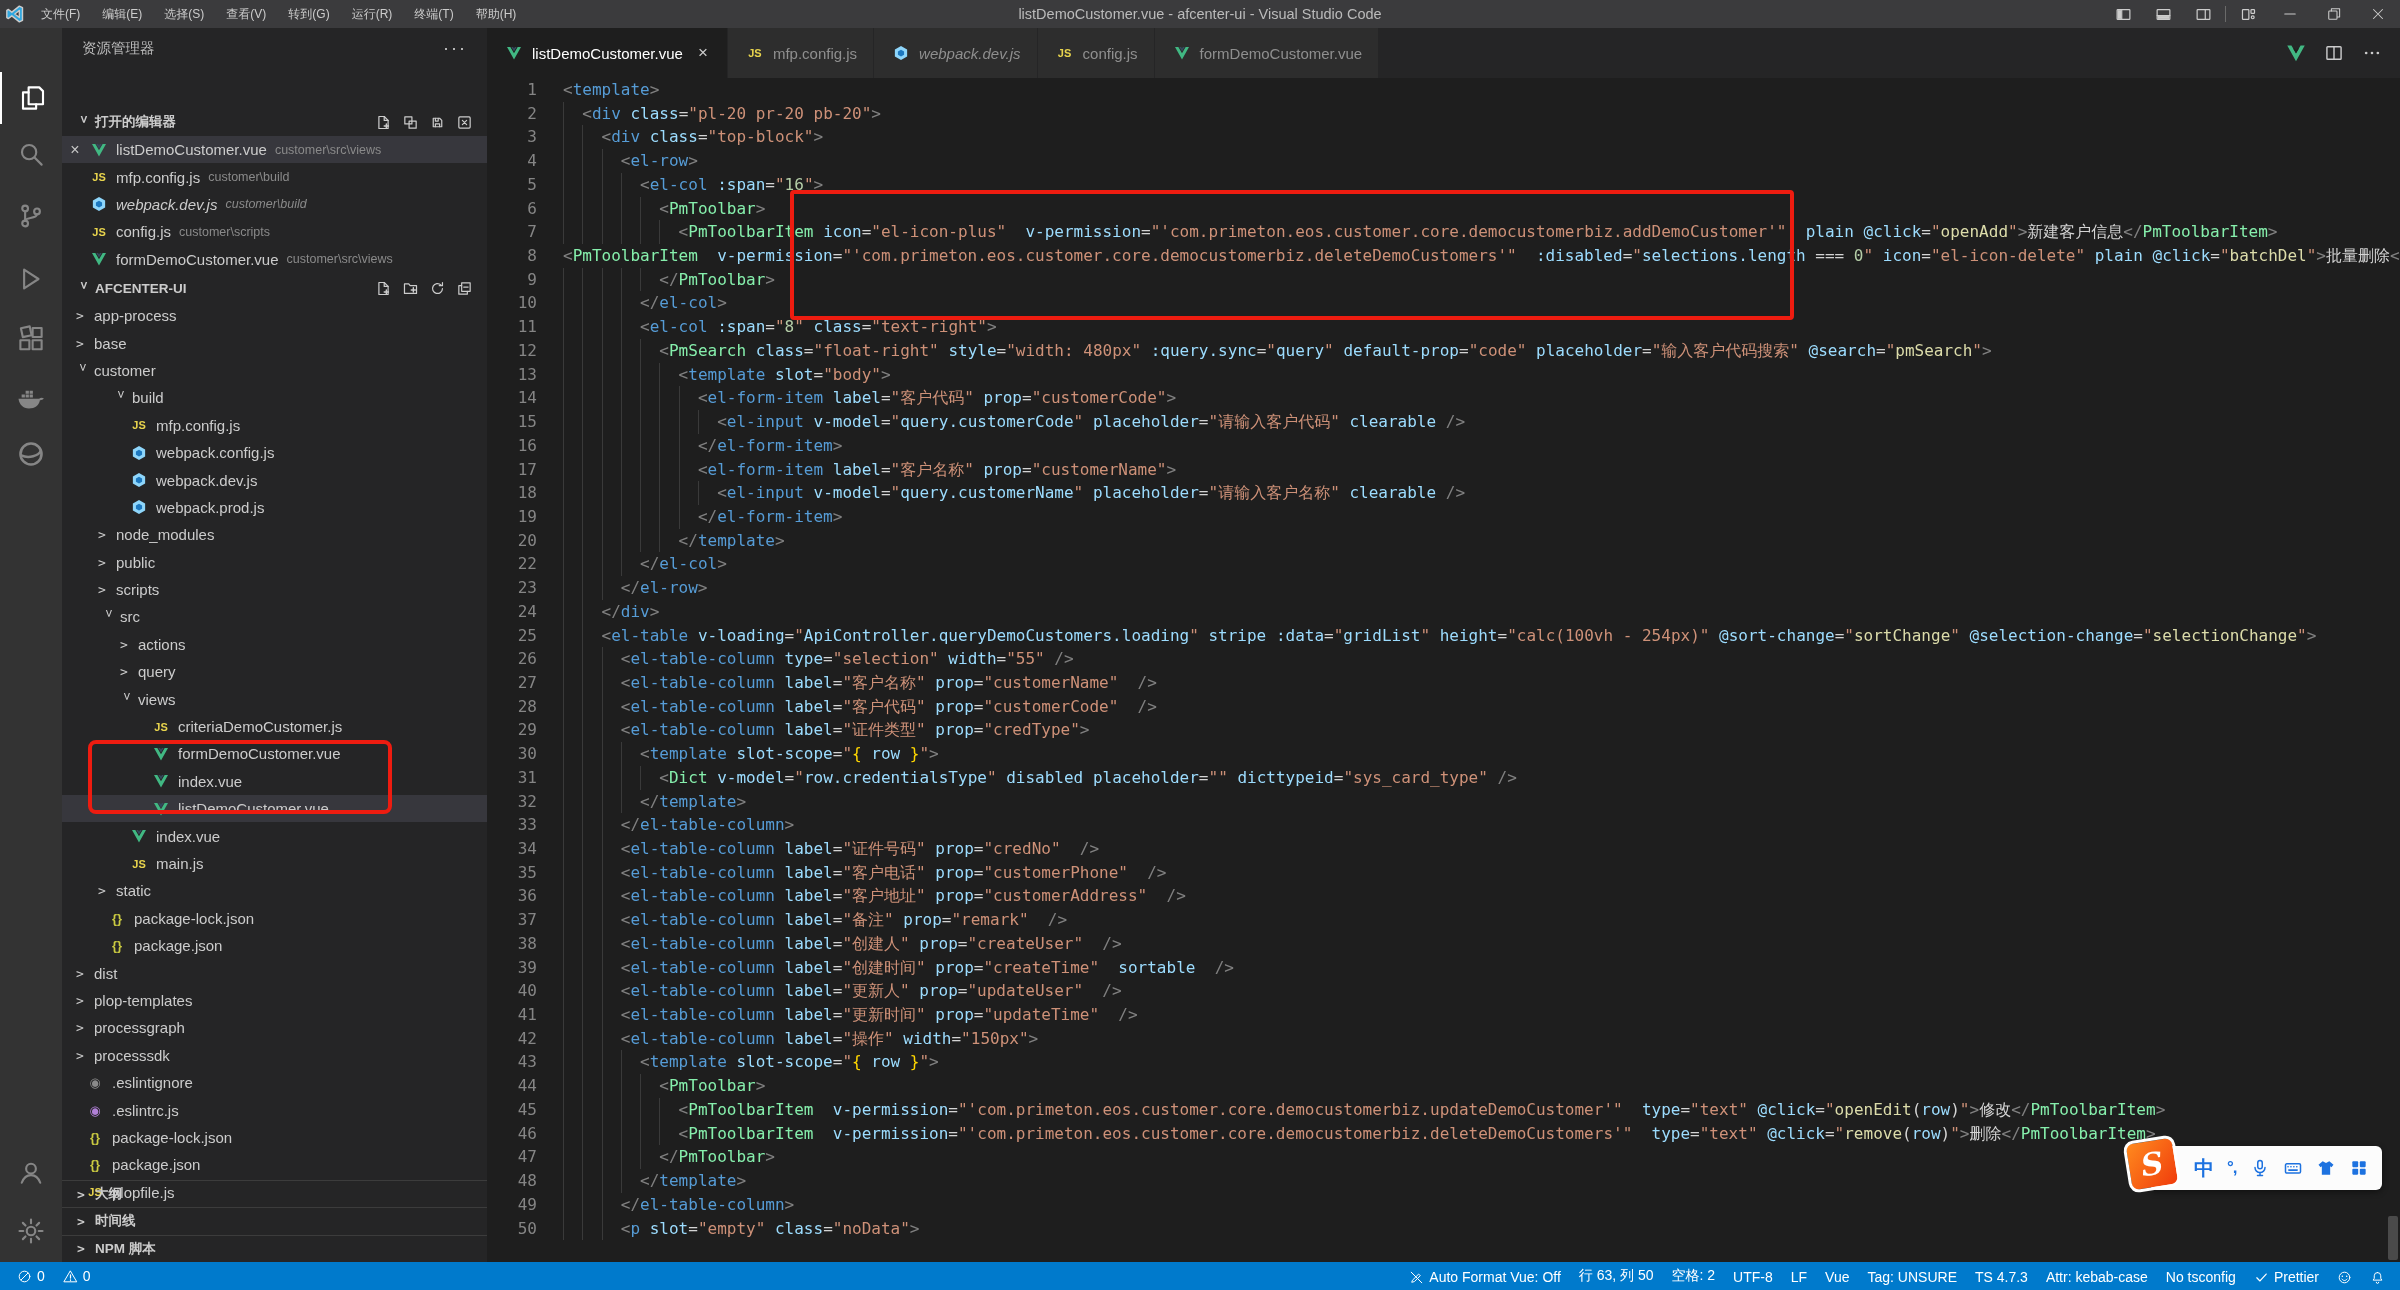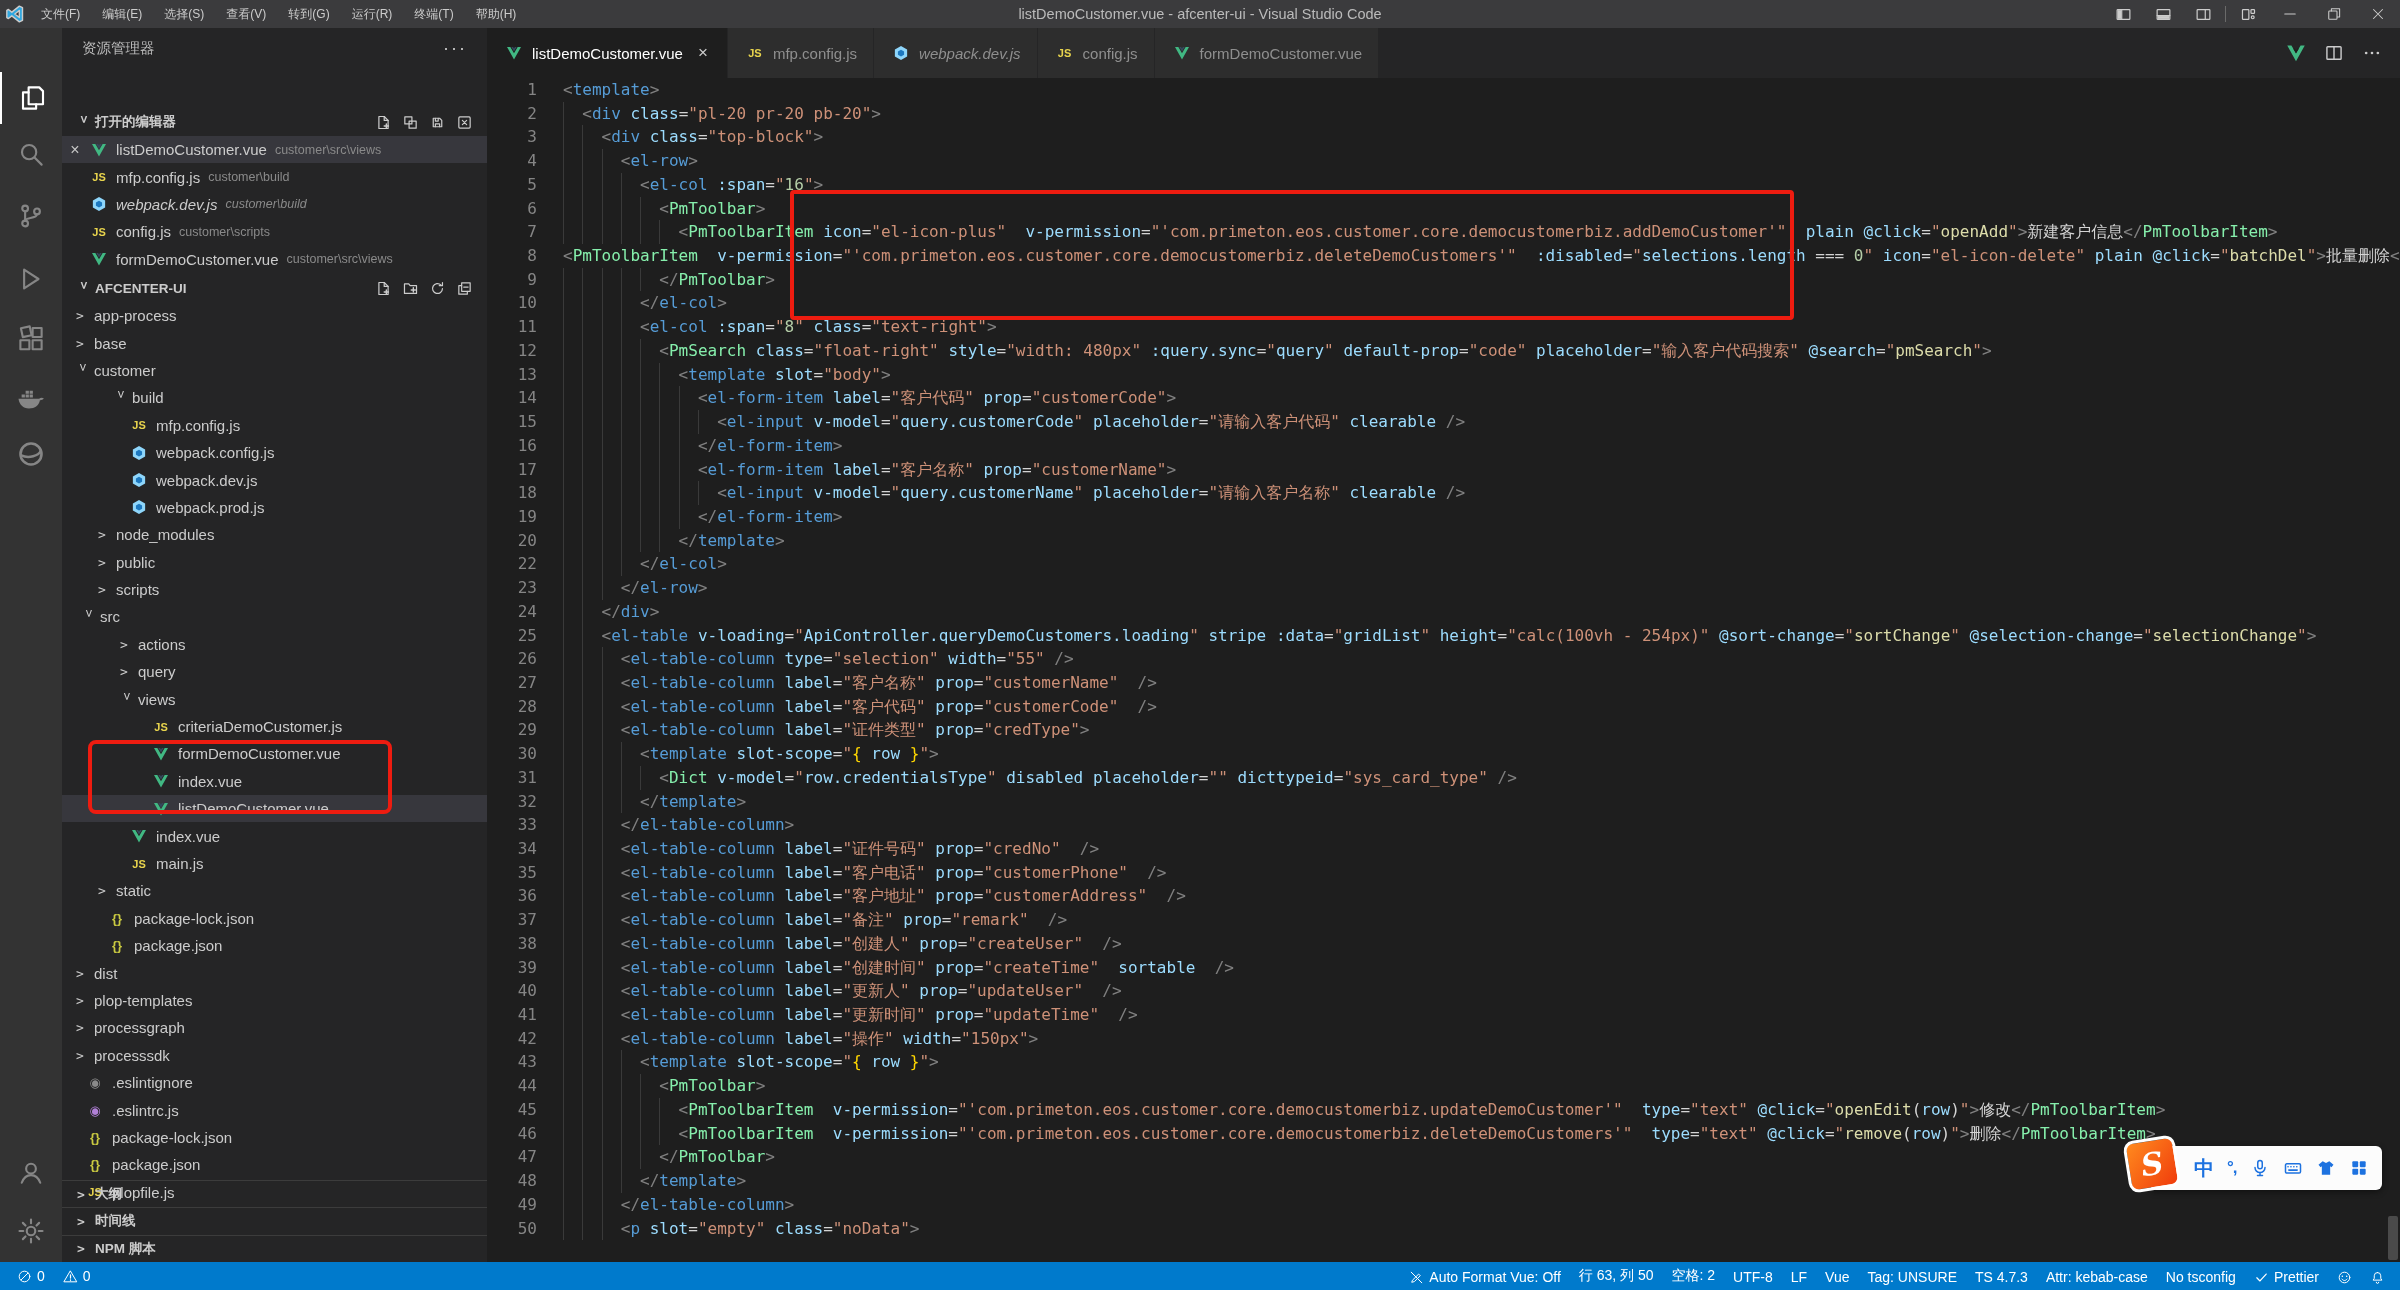--- a/index.html
+++ b/index.html
@@ -460,21 +460,21 @@
         <div class="tree-row" style="padding-left: 36px;">
           <span class="chev">&gt;</span>
           <span style="width: 4px;"></span>
           <span>public</span>
         </div>
         <div class="tree-row" style="padding-left: 36px;">
           <span class="chev">&gt;</span>
           <span style="width: 4px;"></span>
           <span>scripts</span>
         </div>
-        <div class="tree-row" style="padding-left: 20px;">
+        <div class="tree-row" style="padding-left: 40px;">
           <span class="chev open">&gt;</span>
           <span style="width: 4px;"></span>
           <span>src</span>
         </div>
         <div class="tree-row" style="padding-left: 58px;">
           <span class="chev">&gt;</span>
           <span style="width: 4px;"></span>
           <span>actions</span>
         </div>
         <div class="tree-row" style="padding-left: 58px;">

